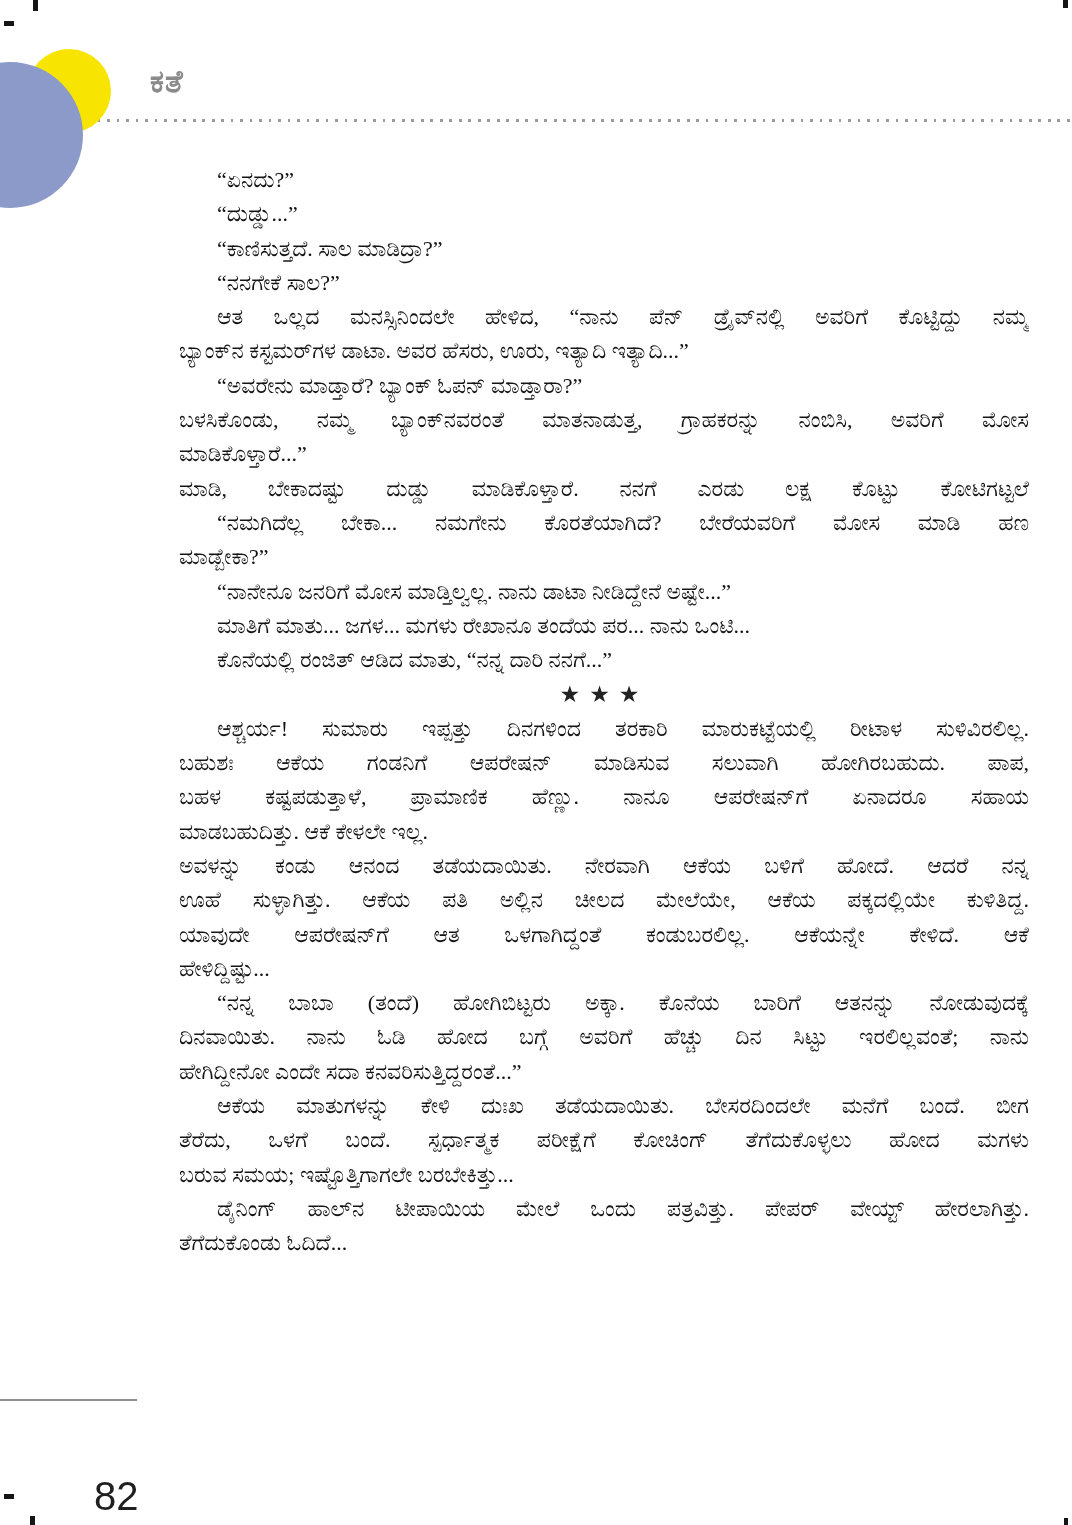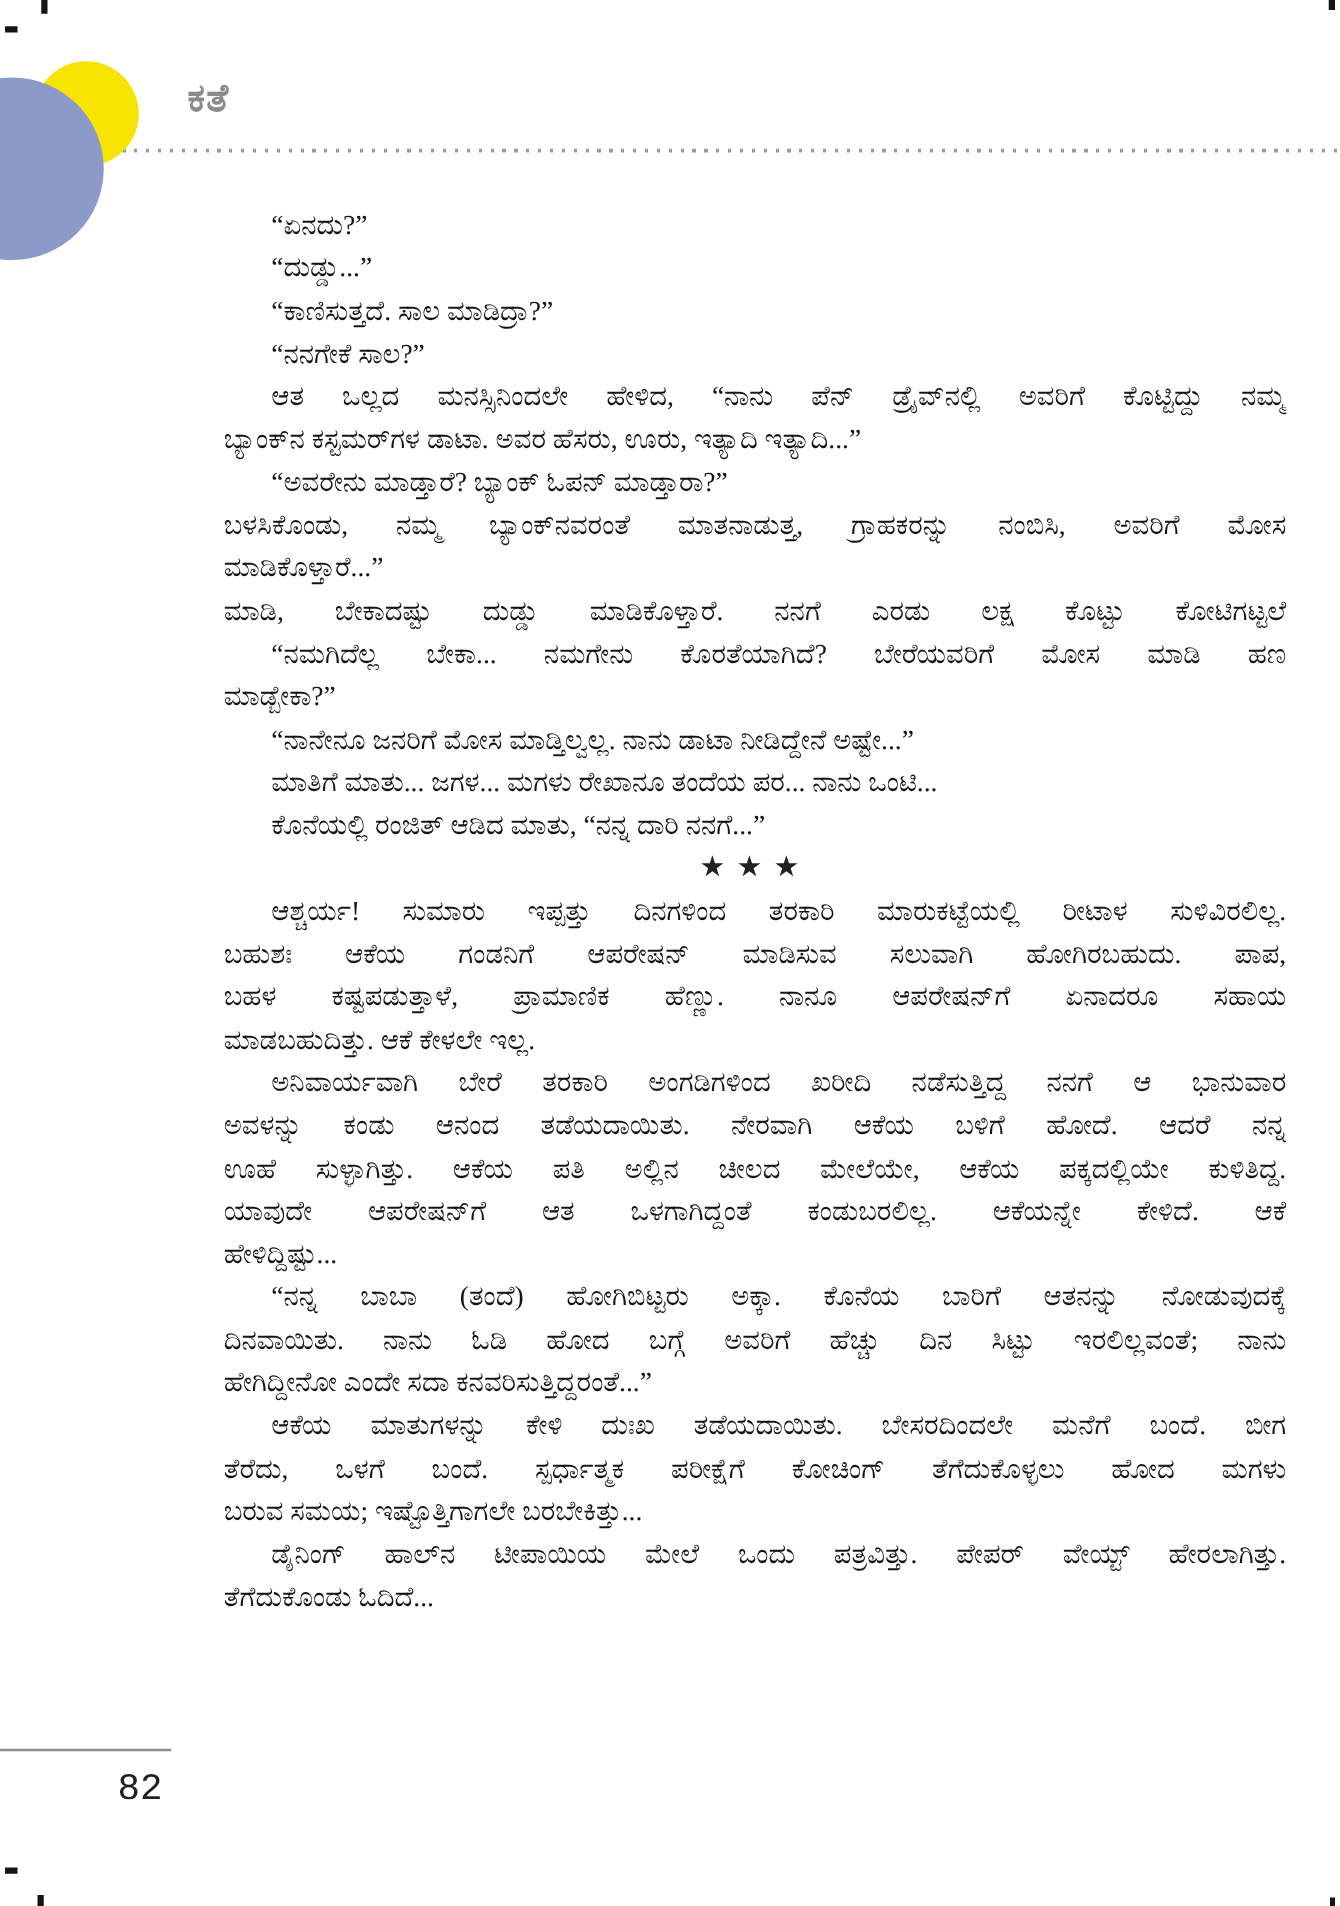--- a/index.html
+++ b/index.html
@@ -15,21 +15,21 @@
   .trim-bl-h{left:4px;top:1494px;width:10px;height:5px;}
   .trim-bl-v{left:30px;top:1516px;width:5px;height:9px;}
   .trim-br-v{left:1064px;top:1518px;width:4px;height:7px;}
   
   .circle{position:absolute;border-radius:50%;}
   .circle-yellow{left:27px;top:49px;width:84px;height:84px;background:#f7e400;z-index:1;}
   .circle-blue{left:-63px;top:62px;width:146px;height:146px;background:#8c9aca;z-index:2;}
   
   .chapter-title{
     position:absolute;left:150px;top:62px;z-index:3;
-    font-family:Liberation Mono, monospace;font-weight:bold;
+    font-family:Liberation Serif, serif;font-weight:bold;
     font-size:31px;line-height:40px;color:#8b8b8b;letter-spacing:1px;
   }
   .dotted-rule{
     position:absolute;left:98px;top:119px;width:974px;height:3px;z-index:0;
     background:repeating-linear-gradient(90deg,#9b9b9b 0 2.5px,transparent 2.5px 9.5px);
   }
   
   .story{
     position:absolute;left:162px;top:163px;width:850px;
     font-size:22px;color:#141414;z-index:3;margin-left:17px;
@@ -40,22 +40,22 @@
   }
   .story .line.fill{text-align:justify;text-align-last:justify;}
   .story .line.indent{padding-left:38px;}
   .story .line.stars{
     text-align:center;text-align-last:center;padding-left:0;
     font-family:"DejaVu Sans",sans-serif;font-size:23px;color:#222222;letter-spacing:9px;
   }
   
   .footer-rule{position:absolute;left:0;top:1399px;width:137px;height:2px;background:#8f8f8f;}
   .page-number{
-    position:absolute;left:94px;top:1416px;
-    font-family:Liberation Mono, monospace;font-size:30px;line-height:32px;color:#1f1f1f;
+    position:absolute;left:94px;top:1480px;
+    font-family:Liberation Sans, sans-serif;font-size:40px;line-height:32px;color:#1f1f1f;
   }
 </style>
 </head>
 <body>
 
 <div class="page">
 
   <div class="trim trim-tl-v"></div>
   <div class="trim trim-tl-h"></div>
   <div class="trim trim-tr-v"></div>
@@ -82,21 +82,20 @@
       <div class="line indent fill">“ನಮಗಿದೆಲ್ಲ ಬೇಕಾ... ನಮಗೇನು ಕೊರತೆಯಾಗಿದೆ? ಬೇರೆಯವರಿಗೆ ಮೋಸ ಮಾಡಿ ಹಣ</div>
       <div class="line">ಮಾಡ್ಬೇಕಾ?”</div>
       <div class="line indent">“ನಾನೇನೂ ಜನರಿಗೆ ಮೋಸ ಮಾಡ್ತಿಲ್ವಲ್ಲ. ನಾನು ಡಾಟಾ ನೀಡಿದ್ದೇನೆ ಅಷ್ಟೇ...”</div>
       <div class="line indent">ಮಾತಿಗೆ ಮಾತು... ಜಗಳ... ಮಗಳು ರೇಖಾನೂ ತಂದೆಯ ಪರ... ನಾನು ಒಂಟಿ...</div>
       <div class="line indent">ಕೊನೆಯಲ್ಲಿ ರಂಜಿತ್ ಆಡಿದ ಮಾತು, “ನನ್ನ ದಾರಿ ನನಗೆ...”</div>
       <div class="line stars">★★★</div>
       <div class="line indent fill">ಆಶ್ಚರ್ಯ! ಸುಮಾರು ಇಪ್ಪತ್ತು ದಿನಗಳಿಂದ ತರಕಾರಿ ಮಾರುಕಟ್ಟೆಯಲ್ಲಿ ರೀಟಾಳ ಸುಳಿವಿರಲಿಲ್ಲ.</div>
       <div class="line fill">ಬಹುಶಃ ಆಕೆಯ ಗಂಡನಿಗೆ ಆಪರೇಷನ್ ಮಾಡಿಸುವ ಸಲುವಾಗಿ ಹೋಗಿರಬಹುದು. ಪಾಪ,</div>
       <div class="line fill">ಬಹಳ ಕಷ್ಟಪಡುತ್ತಾಳೆ, ಪ್ರಾಮಾಣಿಕ ಹೆಣ್ಣು. ನಾನೂ ಆಪರೇಷನ್‌ಗೆ ಏನಾದರೂ ಸಹಾಯ</div>
       <div class="line">ಮಾಡಬಹುದಿತ್ತು. ಆಕೆ ಕೇಳಲೇ ಇಲ್ಲ.</div>
-      <div class="line indent fill">ಅನಿವಾರ್ಯವಾಗಿ ಬೇರೆ ತರಕಾರಿ ಅಂಗಡಿಗಳಿಂದ ಖರೀದಿ ನಡೆಸುತ್ತಿದ್ದ ನನಗೆ ಆ ಭಾನುವಾರ</div>
       <div class="line fill">ಅವಳನ್ನು ಕಂಡು ಆನಂದ ತಡೆಯದಾಯಿತು. ನೇರವಾಗಿ ಆಕೆಯ ಬಳಿಗೆ ಹೋದೆ. ಆದರೆ ನನ್ನ</div>
       <div class="line fill">ಊಹೆ ಸುಳ್ಳಾಗಿತ್ತು. ಆಕೆಯ ಪತಿ ಅಲ್ಲಿನ ಚೀಲದ ಮೇಲೆಯೇ, ಆಕೆಯ ಪಕ್ಕದಲ್ಲಿಯೇ ಕುಳಿತಿದ್ದ.</div>
       <div class="line fill">ಯಾವುದೇ ಆಪರೇಷನ್‌ಗೆ ಆತ ಒಳಗಾಗಿದ್ದಂತೆ ಕಂಡುಬರಲಿಲ್ಲ. ಆಕೆಯನ್ನೇ ಕೇಳಿದೆ. ಆಕೆ</div>
       <div class="line">ಹೇಳಿದ್ದಿಷ್ಟು...</div>
       <div class="line indent fill">“ನನ್ನ ಬಾಬಾ (ತಂದೆ) ಹೋಗಿಬಿಟ್ಟರು ಅಕ್ಕಾ. ಕೊನೆಯ ಬಾರಿಗೆ ಆತನನ್ನು ನೋಡುವುದಕ್ಕೆ</div>
       <div class="line fill">ದಿನವಾಯಿತು. ನಾನು ಓಡಿ ಹೋದ ಬಗ್ಗೆ ಅವರಿಗೆ ಹೆಚ್ಚು ದಿನ ಸಿಟ್ಟು ಇರಲಿಲ್ಲವಂತೆ; ನಾನು</div>
       <div class="line">ಹೇಗಿದ್ದೀನೋ ಎಂದೇ ಸದಾ ಕನವರಿಸುತ್ತಿದ್ದರಂತೆ...”</div>
       <div class="line indent fill">ಆಕೆಯ ಮಾತುಗಳನ್ನು ಕೇಳಿ ದುಃಖ ತಡೆಯದಾಯಿತು. ಬೇಸರದಿಂದಲೇ ಮನೆಗೆ ಬಂದೆ. ಬೀಗ</div>
       <div class="line fill">ತೆರೆದು, ಒಳಗೆ ಬಂದೆ. ಸ್ಪರ್ಧಾತ್ಮಕ ಪರೀಕ್ಷೆಗೆ ಕೋಚಿಂಗ್ ತೆಗೆದುಕೊಳ್ಳಲು ಹೋದ ಮಗಳು</div>
       <div class="line">ಬರುವ ಸಮಯ; ಇಷ್ಟೊತ್ತಿಗಾಗಲೇ ಬರಬೇಕಿತ್ತು...</div>

